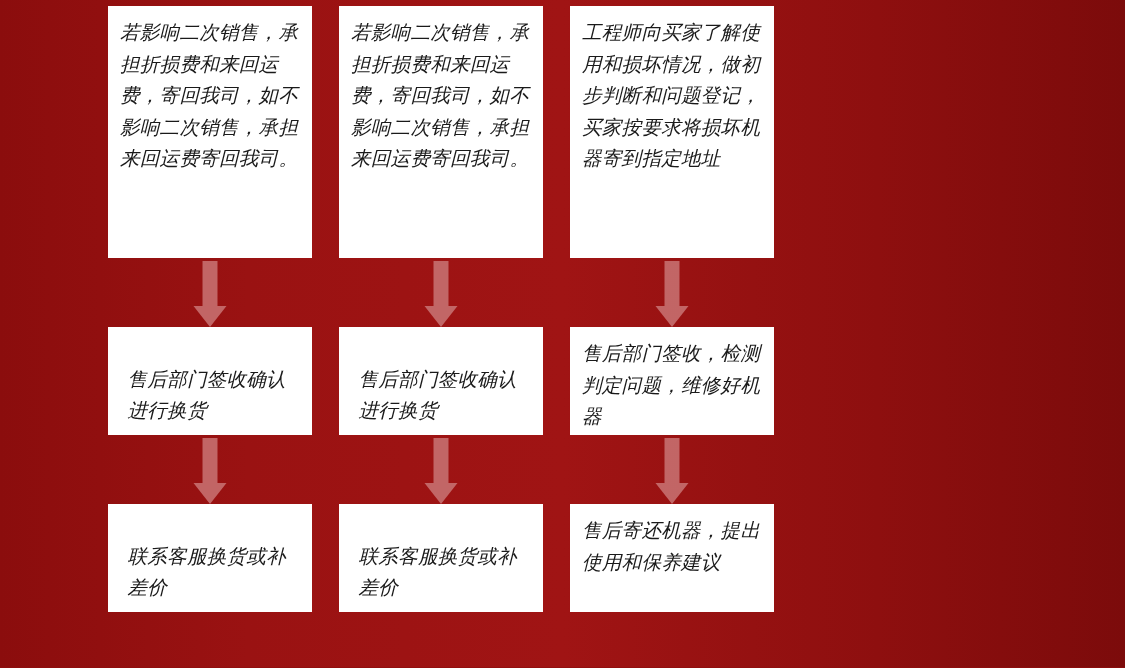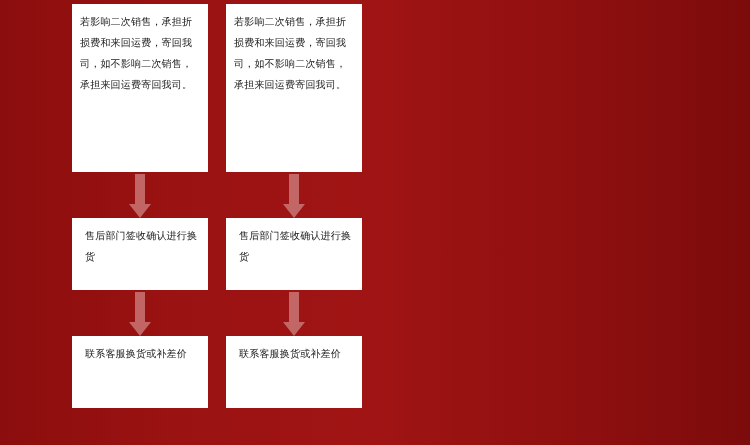--- a/index.html
+++ b/index.html
@@ -31,40 +31,41 @@
   .col-3 { left: 528px; }
 
   .card {
     position: absolute;
     left: 6px;
     width: 136px;
     background: #ffffff;
     color: #1a1a1a;
     box-sizing: border-box;
     padding: 7px 8px 6px 8px;
-    font-size: 10px;
+    font-size: 13px;
     line-height: 21px;
     letter-spacing: 0.2px;
     text-align: left;
+    font-style: italic;
   }
   .card.row1 {
     top: 4px;
     height: 168px;
   }
   .card.row2 {
     top: 218px;
     height: 72px;
   }
   .card.row3 {
     top: 336px;
     height: 72px;
   }
   .card.center {
     display: flex;
-    align-items: flex-start;
+    align-items: flex-end;
     padding-left: 13px;
   }
   .card.center .txt {
     display: block;
     width: 100%;
   }
 
   
   .arrow {
     position: absolute;
@@ -135,15 +136,34 @@
     </div>
     <div class="arrow a2">
       <div class="shaft" style="background: rgb(196, 106, 106);"></div>
       <div class="head" style="border-top-color: rgb(196, 106, 106);"></div>
     </div>
     <div class="card row3 center">
       <span class="txt">联系客服换货或补差价</span>
     </div>
   </div>
 
+  <div class="col col-2">
+    <div class="card row1">
+      <span class="txt">工程师向买家了解使用和损坏情况，做初步判断和问题登记，买家按要求将损坏机器寄到指定地址</span>
+    </div>
+    <div class="arrow a1">
+      <div class="shaft" style="background: rgb(196, 106, 106);"></div>
+      <div class="head" style="border-top-color: rgb(196, 106, 106);"></div>
+    </div>
+    <div class="card row2">
+      <span class="txt">售后部门签收，检测判定问题，维修好机器</span>
+    </div>
+    <div class="arrow a2">
+      <div class="shaft" style="background: rgb(196, 106, 106);"></div>
+      <div class="head" style="border-top-color: rgb(196, 106, 106);"></div>
+    </div>
+    <div class="card row3">
+      <span class="txt">售后寄还机器，提出使用和保养建议</span>
+    </div>
+  </div>
 
 
 </div>
 
 </body></html>

